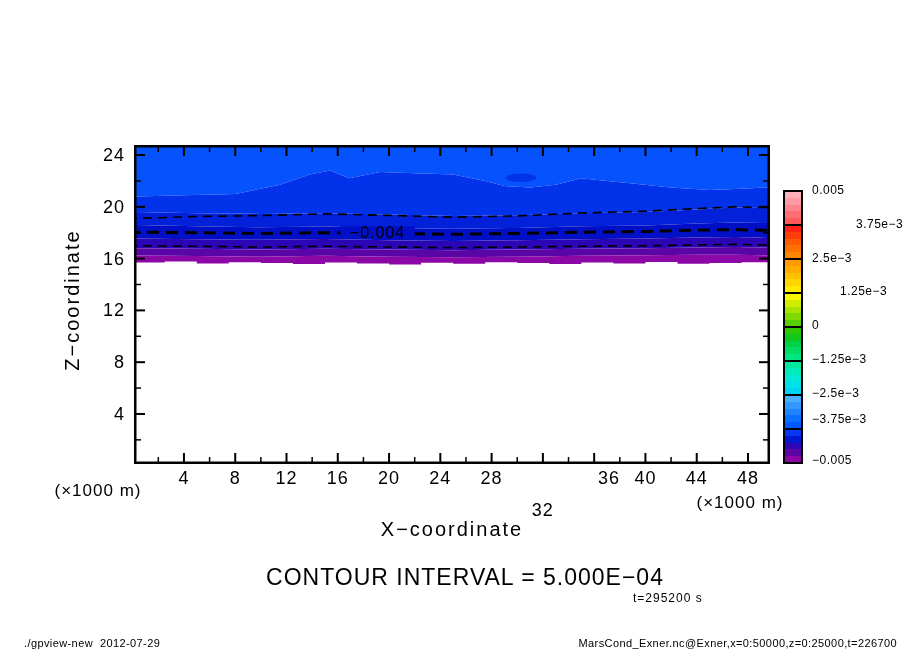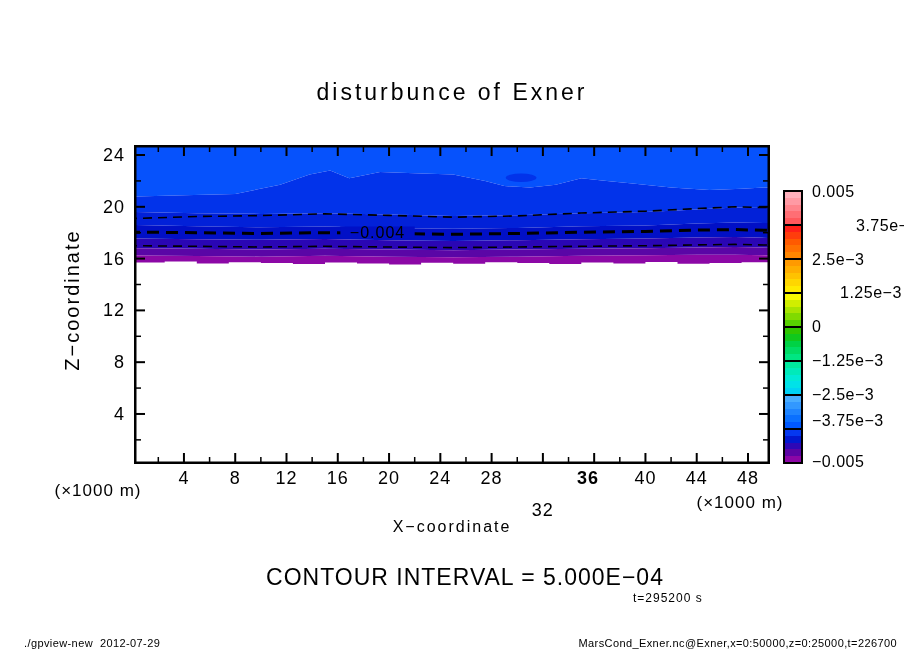--- a/index.html
+++ b/index.html
@@ -1,42 +1,41 @@
 <!DOCTYPE html>
 <html><head>
 <meta charset="utf-8">
 <style>
   html,body{margin:0;padding:0;background:#fff;}
   .page{position:relative;width:904px;height:654px;background:#fff;overflow:hidden;
         font-family:"Liberation Sans",sans-serif;color:#000;}
   .abs{position:absolute;}
   .title{left:452px;top:79px;transform:translateX(-50%);font-size:23px;letter-spacing:3px;white-space:nowrap;}
   .ylabel{left:72px;top:300px;transform:translate(-50%,-50%) rotate(-90deg);font-size:20px;letter-spacing:2px;white-space:nowrap;}
-  .xlabel{left:452px;top:518px;transform:translateX(-50%);font-size:16px;letter-spacing:2px;white-space:nowrap;}
+  .xlabel{left:452px;top:518px;transform:translateX(-50%);font-size:20px;letter-spacing:2px;white-space:nowrap;}
   .unit-left{left:98px;top:481px;transform:translateX(-50%);font-size:17px;letter-spacing:1px;white-space:nowrap;}
   .unit-right{left:740px;top:493px;transform:translateX(-50%);font-size:17px;letter-spacing:1px;white-space:nowrap;}
   .contour-note{left:465px;top:564px;transform:translateX(-50%);font-size:23px;letter-spacing:1px;white-space:nowrap;}
   .time-note{left:633px;top:591px;font-size:12px;letter-spacing:1px;white-space:nowrap;}
   .footer{top:637px;font-size:11px;letter-spacing:0.4px;white-space:pre;}
   .footer-left{left:24px;}
   .footer-right{right:7px;}
   .ztick{width:40px;text-align:right;font-size:18px;letter-spacing:1px;}
   .xtick{width:40px;text-align:center;font-size:18px;letter-spacing:1px;}
   .cbar{left:783px;top:190px;width:20px;height:274px;border:2px solid #000;box-sizing:border-box;
         display:flex;flex-direction:column;}
   .cbar-cell{flex:1 1 0;}
   .cbar-cell + .cbar-cell{border-top:2px solid #000;}
-  .cbar-label{left:812px;font-size:16px;letter-spacing:0.5px;white-space:nowrap;}
+  .cbar-label{left:812px;font-size:12px;letter-spacing:0.5px;white-space:nowrap;}
   svg{position:absolute;}
 </style>
 </head>
 <body>
 
 <div class="page">
-  <div class="abs title">disturbunce of Exner</div>
 
   <div class="abs ylabel">Z−coordinate</div>
 
   <svg id="plot-svg" style="left:134px;top:145px;" width="636" height="319" viewBox="0 0 636 319">
       <defs>
         <clipPath id="plotclip">
           <rect x="2" y="2" width="632" height="315"></rect>
         </clipPath>
       </defs>
       <g clip-path="url(#plotclip)">
@@ -139,21 +138,21 @@
     </div>
   <div id="xtick-labels">
       <div class="xtick" style="position: absolute; left: 163.945px; top: 468px;">4</div>
       <div class="xtick" style="position: absolute; left: 215.223px; top: 468px;">8</div>
       <div class="xtick" style="position: absolute; left: 266.501px; top: 468px;">12</div>
       <div class="xtick" style="position: absolute; left: 317.778px; top: 468px;">16</div>
       <div class="xtick" style="position: absolute; left: 369.056px; top: 468px;">20</div>
       <div class="xtick" style="position: absolute; left: 420.334px; top: 468px;">24</div>
       <div class="xtick" style="position: absolute; left: 471.612px; top: 468px;">28</div>
       <div class="xtick" style="position: absolute; left: 522.89px; top: 488px; margin-top: 12px;">32</div>
-      <div class="xtick" style="position: absolute; left: 568px; top: 468px; font-weight: bold;">36</div>
+      <div class="xtick" style="position: absolute; left: 589px; top: 468px;">36</div>
       <div class="xtick" style="position: absolute; left: 625.446px; top: 468px;">40</div>
       <div class="xtick" style="position: absolute; left: 676.724px; top: 468px;">44</div>
       <div class="xtick" style="position: absolute; left: 728.002px; top: 468px;">48</div>
     </div>
 
   <div class="abs unit-left">(×1000 m)</div>
   <div class="abs unit-right">(×1000 m)</div>
 
   <div class="abs xlabel">X−coordinate</div>
 

